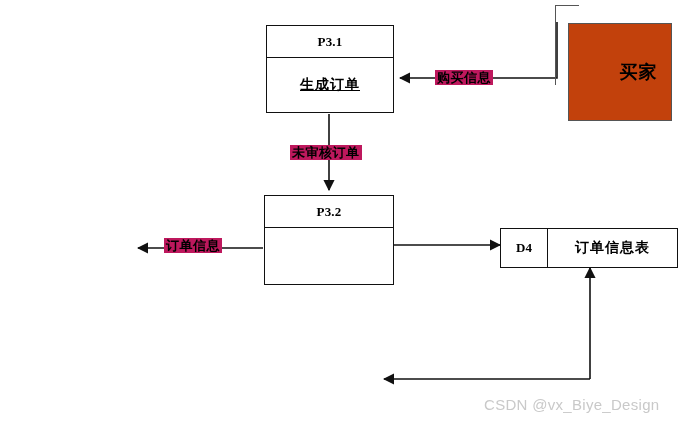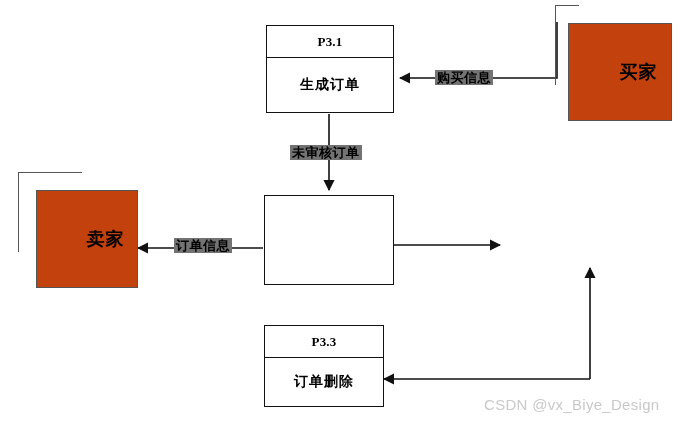--- a/index.html
+++ b/index.html
@@ -47,20 +47,21 @@
   }
   .process .p-name {
     flex: 1;
     display: flex;
     align-items: center;
     justify-content: center;
     font-weight: bold;
     font-size: 14px;
     color: #000000;
     letter-spacing: 1px;
+    text-decoration: underline;
   }
 
   
   .entity {
     position: absolute;
   }
   .entity .ent-bracket {
     position: absolute;
     left: 0;
     top: 0;
@@ -122,21 +123,21 @@
     color: #000000;
     letter-spacing: 1px;
   }
 
   
   .flow-label {
     position: absolute;
     font-weight: bold;
     font-size: 13px;
     color: #000000;
-    background: #737373;
+    background: #be185d;
     padding: 0 2px;
     white-space: nowrap;
     letter-spacing: .5px;
     line-height: 15px;
   }
 
   
   .watermark {
     position: absolute;
     font-family: "Liberation Sans", "DejaVu Sans", sans-serif;
@@ -183,43 +184,38 @@
       <path d="M 590 379 L 384 379" stroke="#111111" stroke-width="1.6" fill="none" marker-end="url(#arrow-l)"></path>
     </g>
   </svg>
 
   <div class="process" style="left:266px; top:25px; width:128px; height:88px;">
     <div class="p-id">P3.1</div>
     <div class="p-name">生成订单</div>
   </div>
 
   <div class="process" style="left:264px; top:195px; width:130px; height:90px;">
-  </div>
-
-  <div class="process" style="left:264px; top:325px; width:120px; height:82px;">
-    <div class="p-id">P3.3</div>
-    <div class="p-name">订单删除</div>
-  </div>
+    <div class="p-id">P3.2</div>
+  </div>
+
 
   <div class="entity" style="left:556px; top:5px; width:124px; height:120px;">
     <div class="ent-bracket" style="left:-1px; top:0px; width:24px; height:80px;"></div>
     <div class="ent-box" style="left:12px; top:18px; width:104px; height:98px;">
       <span>买家</span>
     </div>
   </div>
 
-  <div class="entity" style="left:18px; top:172px; width:124px; height:120px;">
-    <div class="ent-bracket wide" style="left:0px; top:0px; width:64px; height:80px;"></div>
-    <div class="ent-box" style="left:18px; top:18px; width:102px; height:98px;">
-      <span>卖家</span>
-    </div>
-  </div>
-
+
+  <div class="datastore" style="left:500px; top:228px; width:178px; height:40px;">
+    <div class="ds-id">D4</div>
+    <div class="ds-name">订单信息表</div>
+  </div>
 
   <div class="flow-label" style="left:435px; top:70px;">购买信息</div>
 
   <div class="flow-label" style="left:290px; top:145px;">未审核订单</div>
 
-  <div class="flow-label" style="left:174px; top:238px;">订单信息</div>
+  <div class="flow-label" style="left:164px; top:238px;">订单信息</div>
 
   <div class="watermark" style="left:456px; top:396px;">CSDN @vx_Biye_Design</div>
 
 </div>
 
 </body></html>

